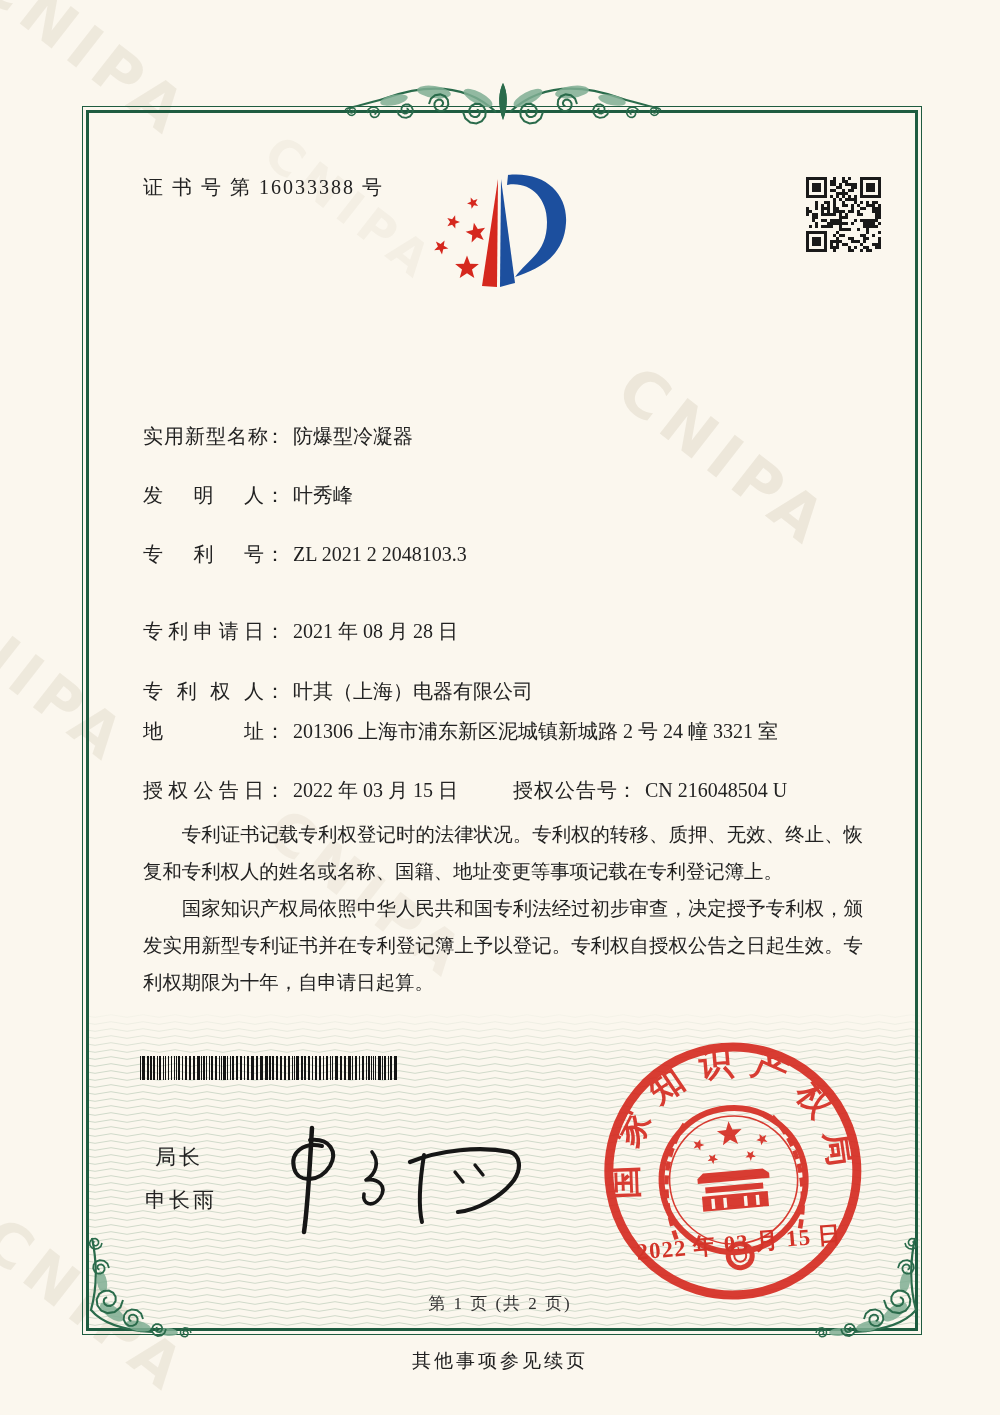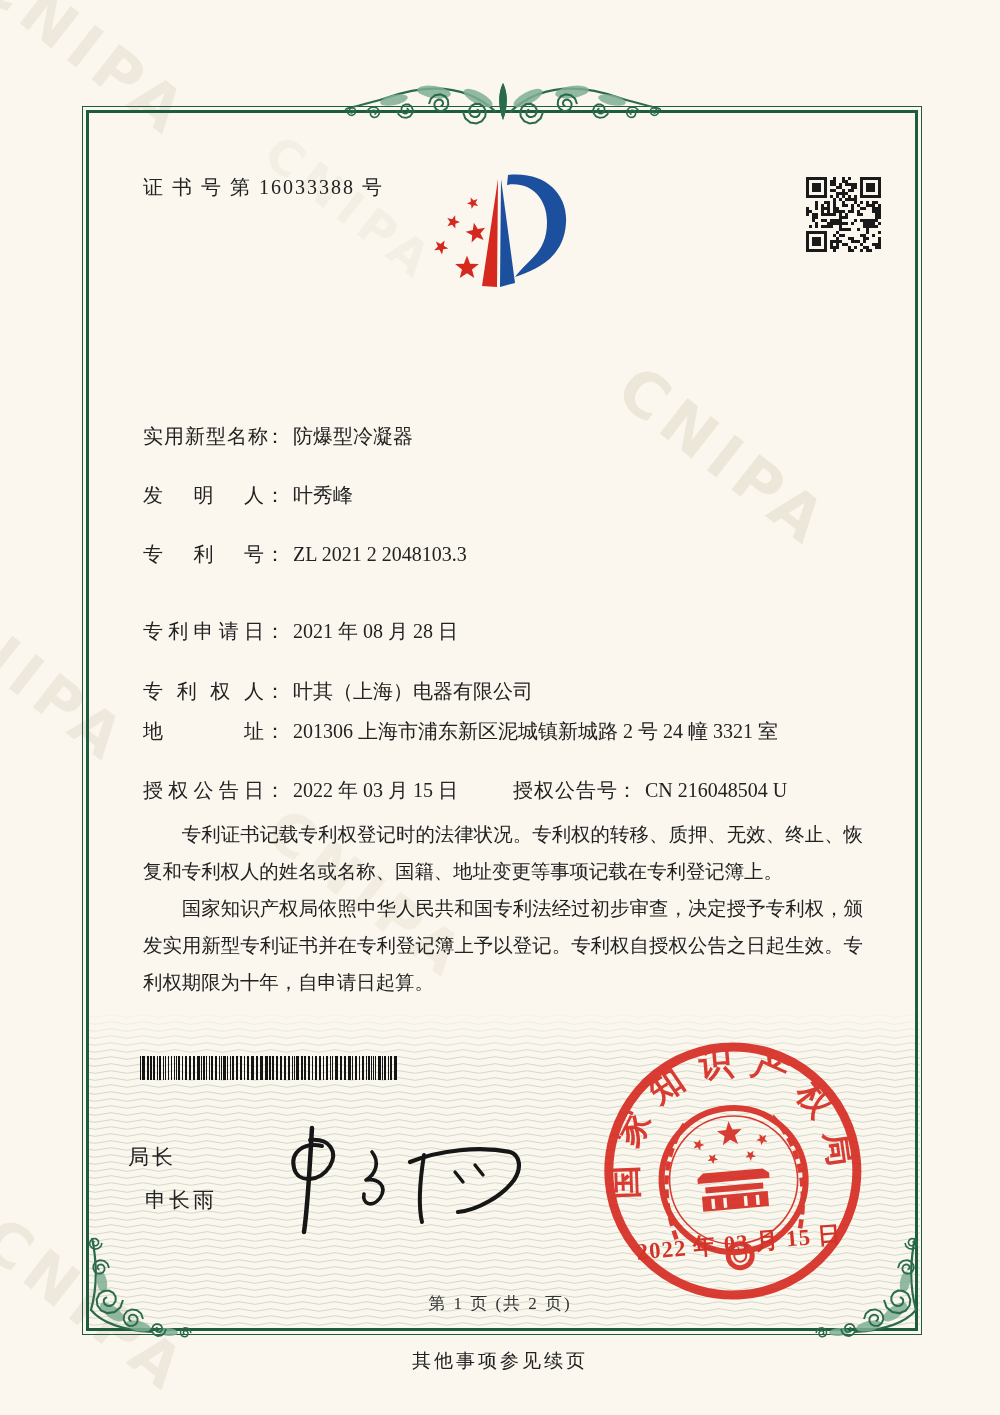--- a/index.html
+++ b/index.html
@@ -27,21 +27,21 @@
       letter-spacing:9px;color:#111;}
   .frow{position:absolute;left:143px;width:770px;font-size:20px;white-space:nowrap;}
   .lbl{display:inline-block;width:122px;text-align:justify;text-align-last:justify;
       letter-spacing:1px;vertical-align:bottom;}
   .colon{margin-right:8px;}
   .grant-col{position:absolute;left:370px;top:0;}
   .grant-col .lbl{width:104px;}
   #body-text{left:143px;top:816px;width:720px;font-size:19.4px;line-height:37px;
       text-align:justify;}
   #body-text p{margin:0;text-indent:2em;}
-  #sig-title{left:128px;top:1143px;font-size:21px;letter-spacing:3px;z-index:5;}
+  #sig-title{left:155px;top:1143px;font-size:21px;letter-spacing:3px;z-index:5;}
   #sig-name{left:145px;top:1186px;font-size:21px;letter-spacing:3px;z-index:5;}
   #page-info{left:0;top:1292px;width:1000px;text-align:center;font-size:17px;
       letter-spacing:2px;color:#333;}
   #cont-note{left:0;top:1348px;width:1000px;text-align:center;font-size:19px;
       letter-spacing:3px;}
   .absvg{position:absolute;z-index:4;}
   #seal-svg{z-index:6;opacity:.9;}
   #sig-svg{z-index:5;}
 </style>
 </head>

